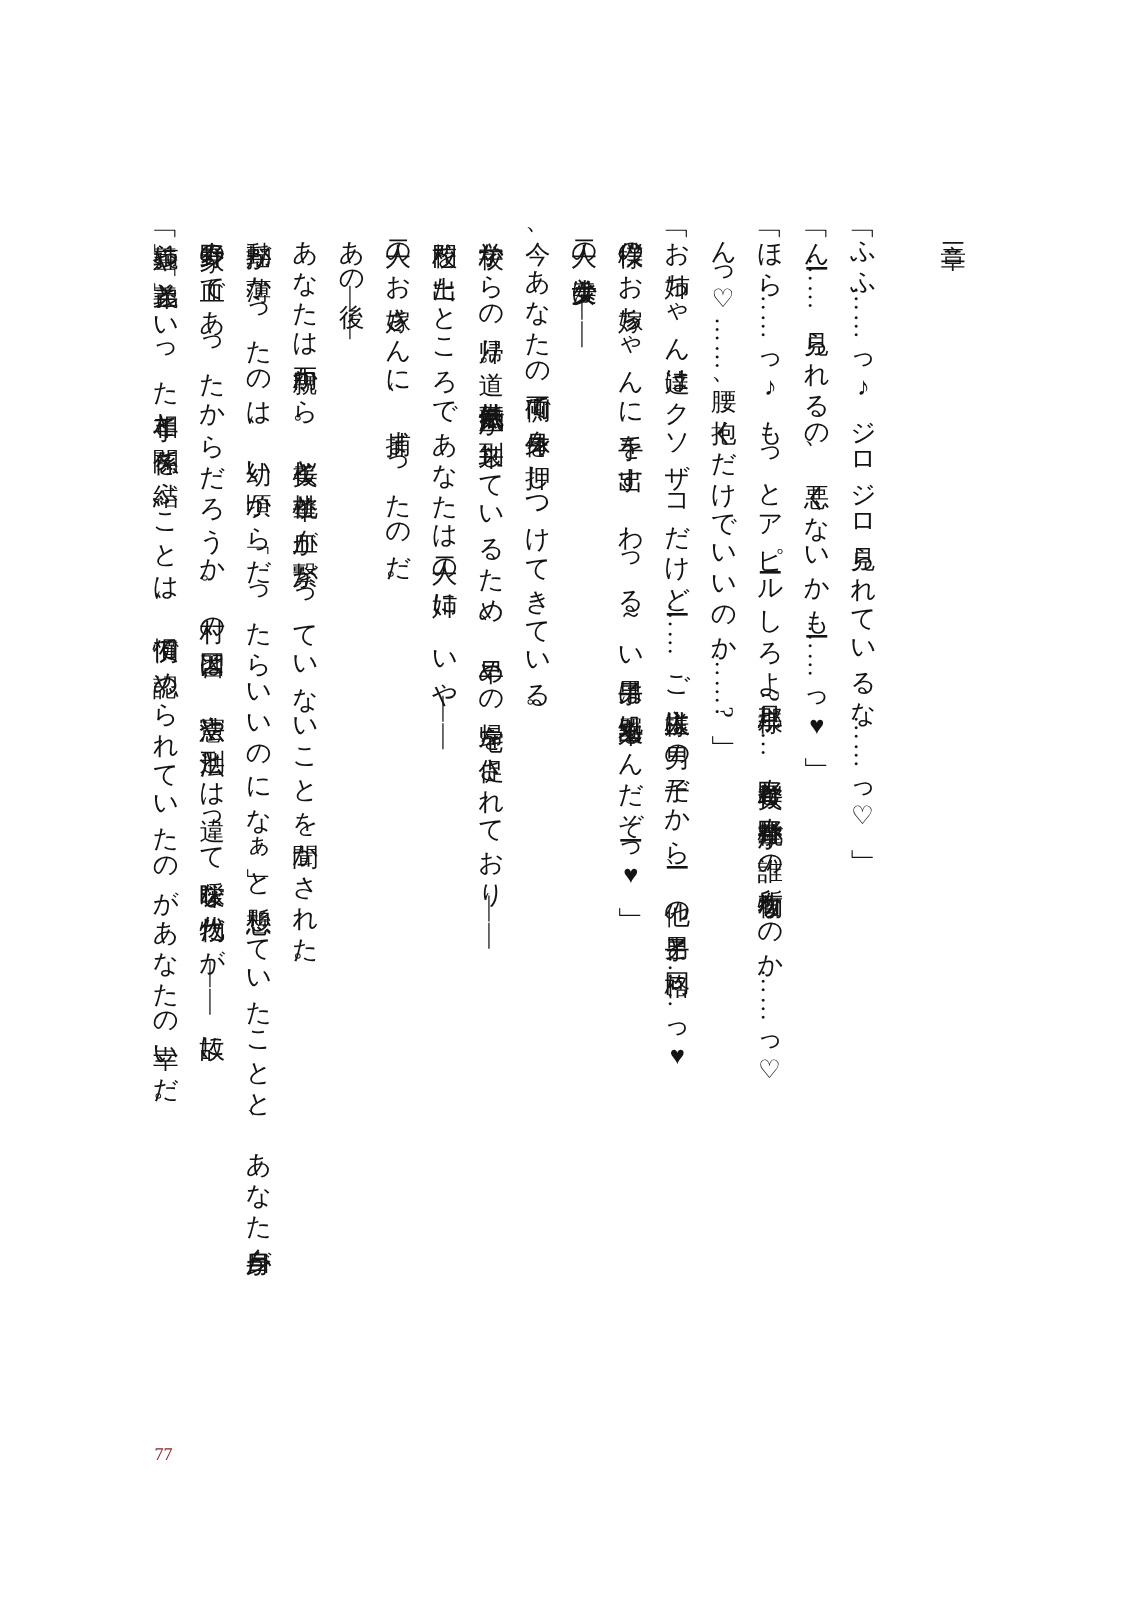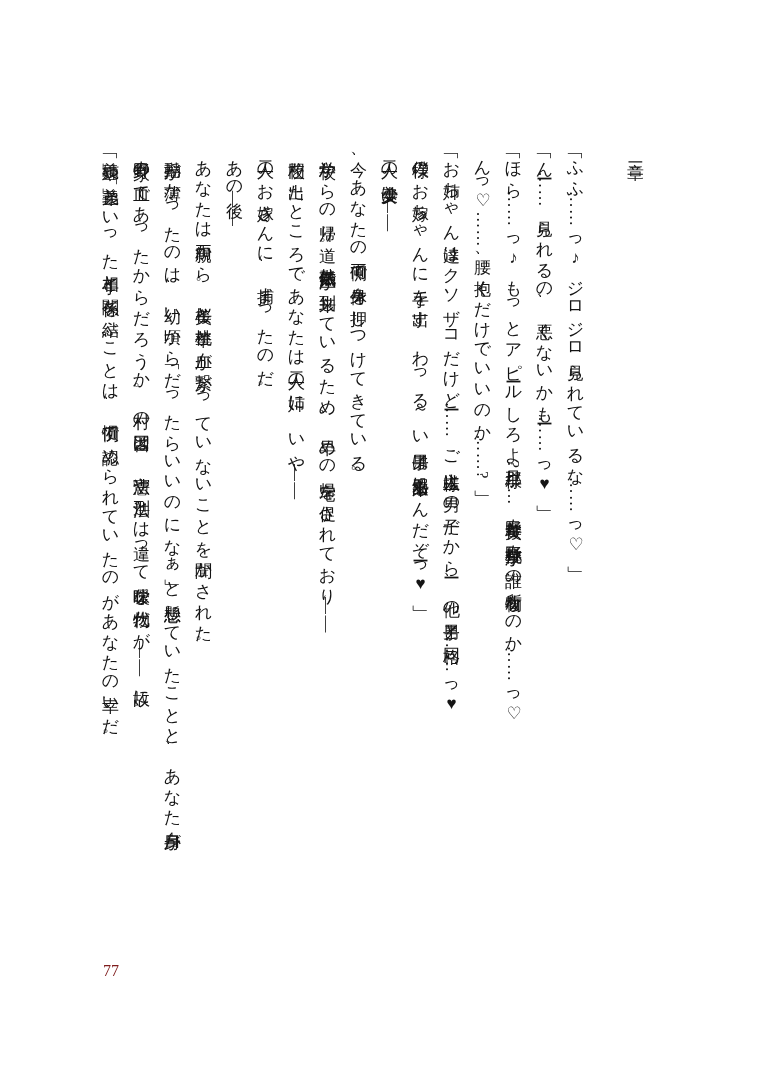--- a/index.html
+++ b/index.html
@@ -33,21 +33,21 @@
   }
   .line {
     white-space: nowrap;
   }
   .page-number {
     position: absolute;
     left: 103px;
     top: 962px;
     writing-mode: horizontal-tb;
     font-family: "Liberation Serif", "DejaVu Serif", serif;
-    font-size: 16px;
+    font-size: 12px;
     color: #7f1d1d;
   }
 </style>
 </head>
 <body>
 
 <div class="page">
   <div class="text-area">
     <div class="chapter-heading">三章</div>
     <div class="line">「ふふ……っ♪ジロジロ見られているな……っ♡」</div>

